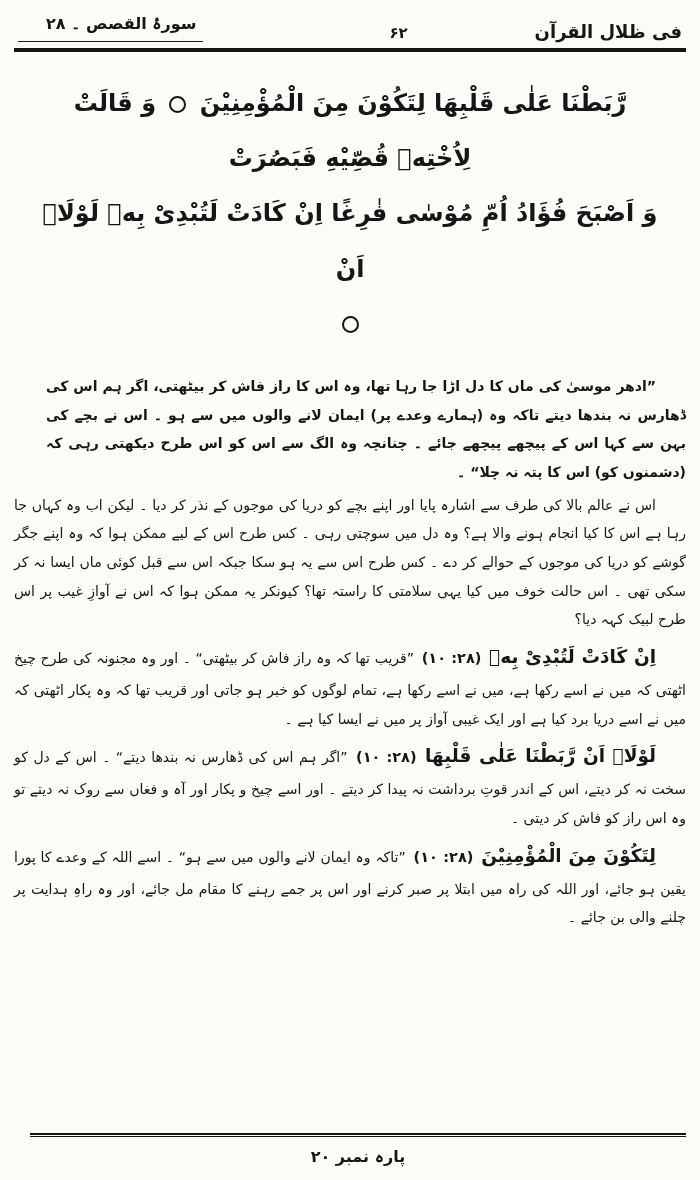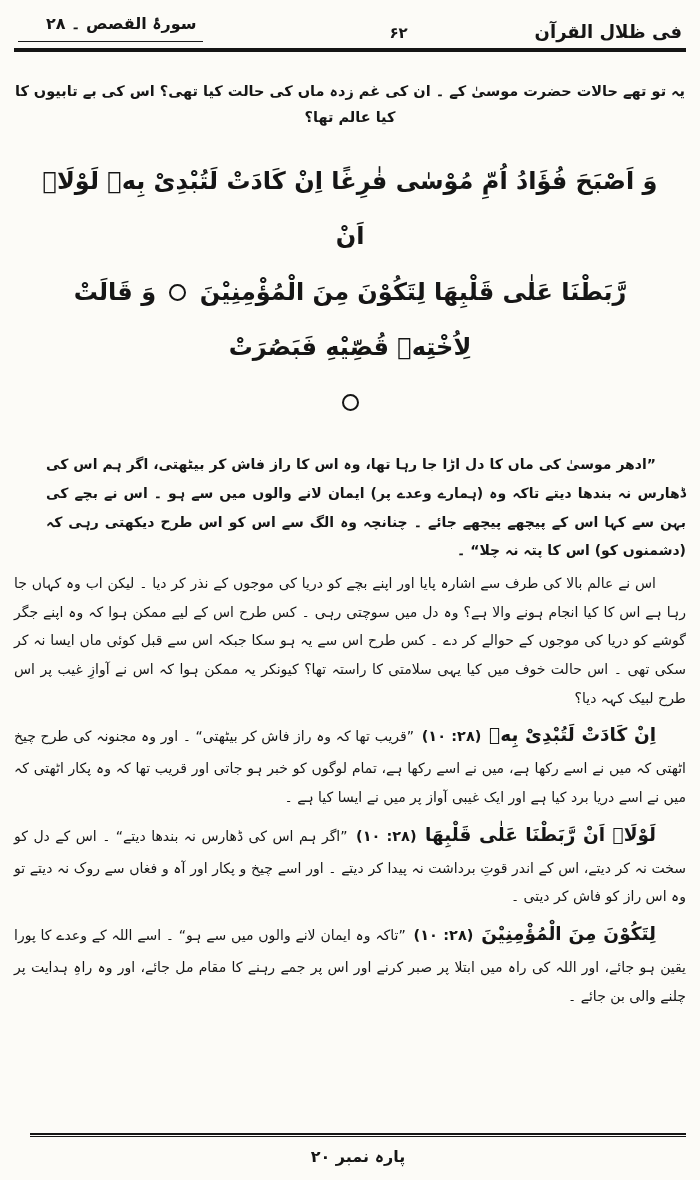--- a/index.html
+++ b/index.html
@@ -103,30 +103,29 @@
 
 <div class="page">
 
   <div class="header-row">
     <span class="book-title">فی ظلال القرآن</span>
     <span class="page-number">۶۲</span>
     <span class="surah-title">سورۂ القصص ۔ ۲۸</span>
   </div>
   <div class="rule-double"></div>
 
-  <div class="intro-line">یہ تو تھے حالات حضرت موسیٰ کے ۔ ان کی غم زدہ ماں کی حالت کیا تھی؟ اس کی بے تابیوں کا کیا عالم تھا؟</div>
 
   <div class="verse-block">
-    <div class="verse-line">
-      <span>وَ اَصْبَحَ فُؤَادُ اُمِّ مُوْسٰی فٰرِغًا اِنْ کَادَتْ لَتُبْدِیْ بِهٖ لَوْلَاۤ اَنْ</span>
-    </div>
     <div class="verse-line">
       <span>رَّبَطْنَا عَلٰی قَلْبِهَا لِتَکُوْنَ مِنَ الْمُؤْمِنِیْنَ</span>
       <span class="ayah-badge"></span>
       <span>وَ قَالَتْ لِاُخْتِهٖ قُصِّیْهِ فَبَصُرَتْ</span>
+    </div>
+    <div class="verse-line">
+      <span>وَ اَصْبَحَ فُؤَادُ اُمِّ مُوْسٰی فٰرِغًا اِنْ کَادَتْ لَتُبْدِیْ بِهٖ لَوْلَاۤ اَنْ</span>
     </div>
     <div class="verse-line">
       <span class="ayah-badge"></span>
     </div>
   </div>
 
   <div class="body-text">
 
     <p class="para quote-para"><span>”ادھر موسیٰ کی ماں کا دل اڑا جا رہا تھا، وہ اس کا راز فاش کر بیٹھتی، اگر ہم اس کی ڈھارس نہ بندھا دیتے تاکہ وہ (ہمارے وعدے پر) ایمان لانے والوں میں سے ہو ۔ اس نے بچے کی بہن سے کہا اس کے پیچھے پیچھے جائے ۔ چنانچہ وہ الگ سے اس کو اس طرح دیکھتی رہی کہ (دشمنوں کو) اس کا پتہ نہ چلا“ ۔</span></p>
 

